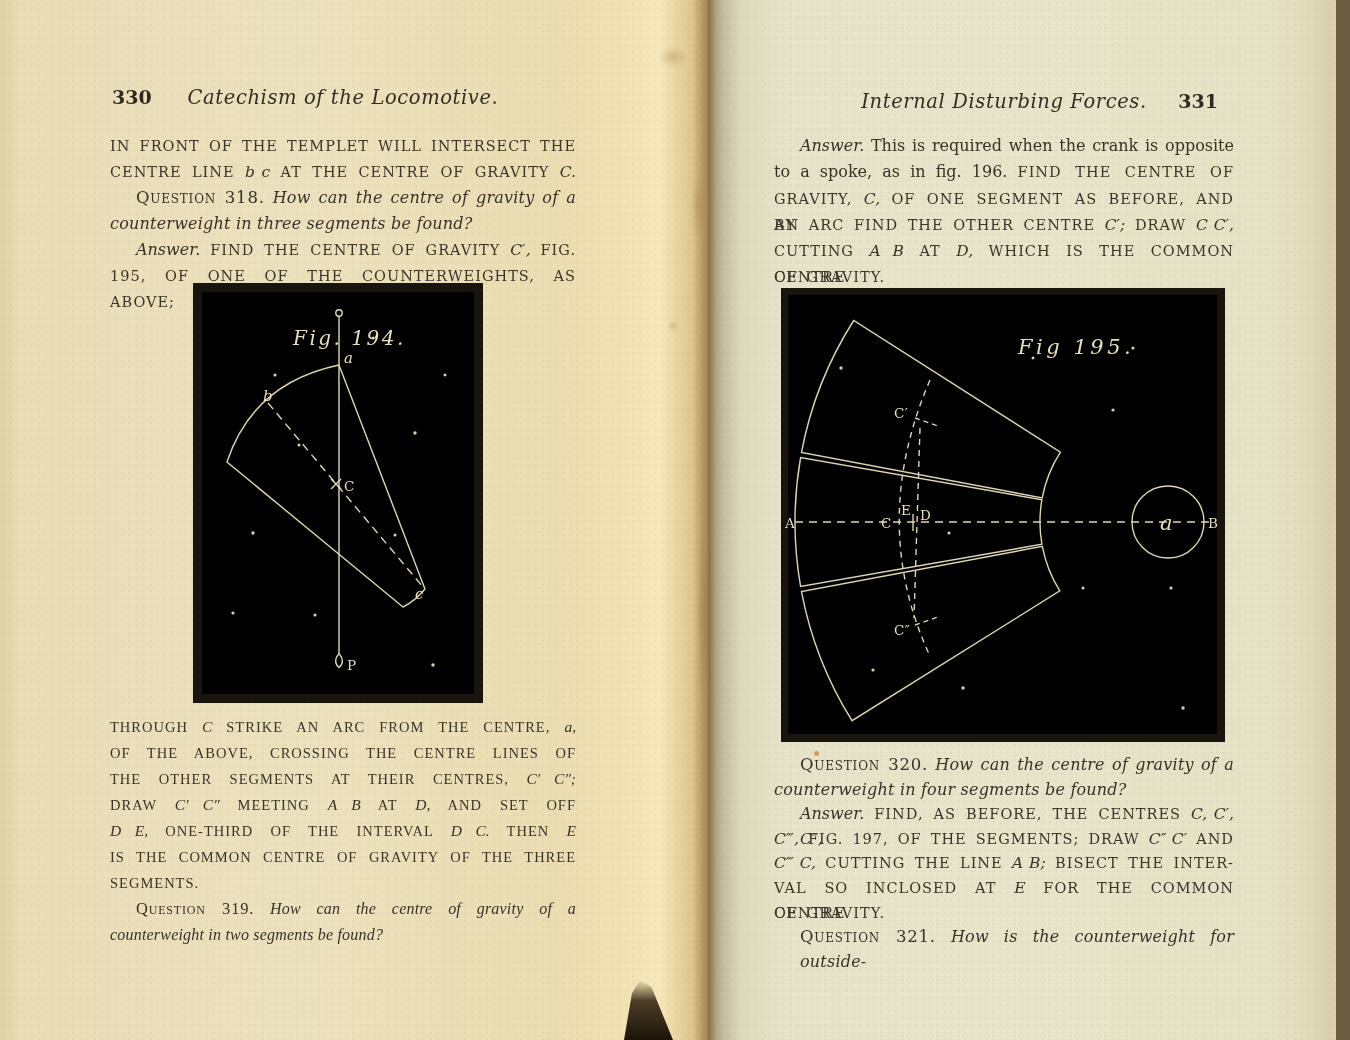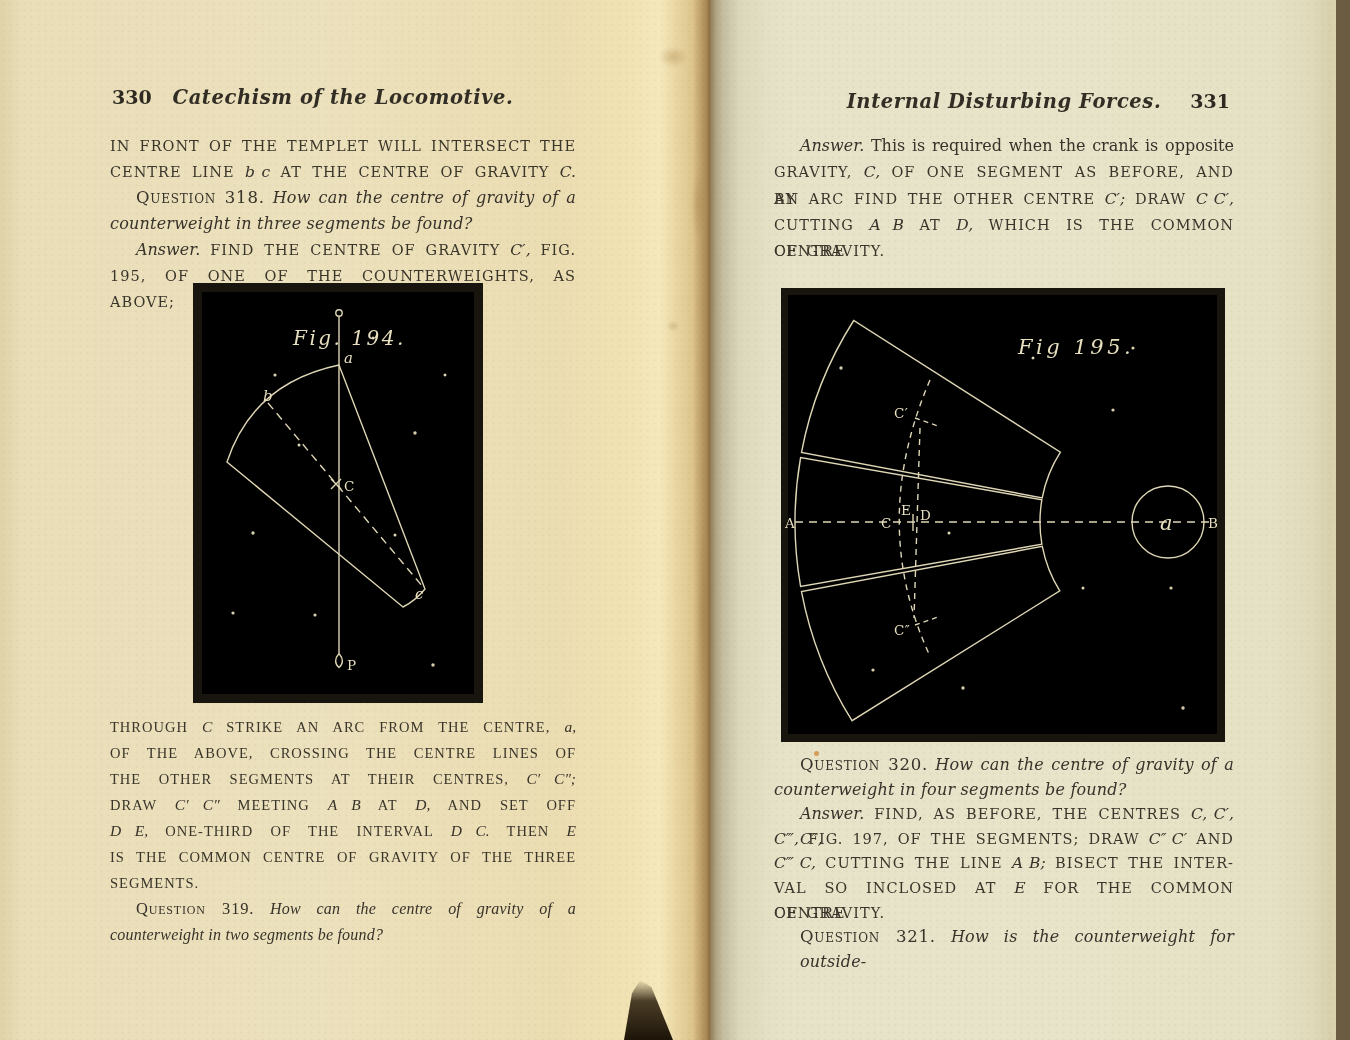--- a/index.html
+++ b/index.html
@@ -21,24 +21,24 @@
   .stain{position:absolute;border-radius:50%;pointer-events:none;}
   .s1{left:658px;top:46px;width:30px;height:22px;background:radial-gradient(rgba(150,108,45,.30),rgba(150,108,45,0) 70%);}
   .s2{left:690px;top:170px;width:16px;height:70px;background:radial-gradient(rgba(140,100,45,.20),rgba(140,100,45,0) 70%);}
   .s3{left:697px;top:520px;width:12px;height:190px;background:radial-gradient(rgba(125,90,40,.18),rgba(125,90,40,0) 70%);}
   .s4{left:814px;top:751px;width:5px;height:5px;background:rgba(205,120,30,.65);}
   .s5{left:666px;top:320px;width:14px;height:12px;background:radial-gradient(rgba(130,95,45,.22),rgba(130,95,45,0) 70%);}
 
   .hdr{position:absolute;height:28px;}
   .hdr-left{left:110px;top:86px;width:466px;}
   .hdr-right{left:774px;top:90px;width:460px;}
-  .runhead{display:block;text-align:center;font-style:italic;font-size:19.5px;letter-spacing:.6px;color:#332e25;font-weight:bold;}
+  .runhead{display:block;text-align:center;font-style:italic;font-size:19.5px;letter-spacing:.6px;color:#332e25;}
   .pageno{position:absolute;top:0;font-size:19px;font-weight:bold;color:#2e2a21;}
   .pn-left{left:2px;}
-  .pn-right{right:4px;}
+  .pn-right{right:16px;}
 
   .tb{position:absolute;}
   .tb .ln{height:var(--lh,26px);line-height:var(--lh,26px);white-space:nowrap;}
   .tb .ln.just{white-space:normal;text-align:justify;text-align-last:justify;}
   .tb .ln.ind{padding-left:26px;}
   .tb-lt{left:110px;top:133px;width:466px;--lh:26px;}
   .tb-lb{left:110px;top:714px;width:466px;font-family:Liberation Serif, serif;--lh:26px;}
   .tb-rt{left:774px;top:133px;width:460px;--lh:26.3px;}
   .tb-rb{left:774px;top:753px;width:460px;--lh:24.6px;}
 
@@ -97,20 +97,21 @@
       <div class="ln just"><span class="s-sc">THE OTHER SEGMENTS AT THEIR CENTRES, </span><span class="s-iv">C′ C″;</span></div>
       <div class="ln just"><span class="s-sc">DRAW </span><span class="s-iv">C′ C″</span><span class="s-sc"> MEETING </span><span class="s-iv">A B</span><span class="s-sc"> AT </span><span class="s-iv">D,</span><span class="s-sc"> AND SET OFF</span></div>
       <div class="ln just"><span class="s-iv">D E,</span><span class="s-sc"> ONE-THIRD OF THE INTERVAL </span><span class="s-iv">D C.</span><span class="s-sc"> THEN </span><span class="s-iv">E</span></div>
       <div class="ln just"><span class="s-sc">IS THE COMMON CENTRE OF GRAVITY OF THE THREE</span></div>
       <div class="ln"><span class="s-sc">SEGMENTS.</span></div>
       <div class="ln just ind"><span class="s-q">Question 319.</span><span class="s-it"> How can the centre of gravity of a</span></div>
       <div class="ln"><span class="s-it">counterweight in two segments be found?</span></div>
     </div>
   <div class="tb tb-rt">
       <div class="ln just ind"><span class="s-ita">Answer.</span><span class="s-rm"> This is required when the crank is opposite</span></div>
+      <div class="ln just"><span class="s-rm">to a spoke, as in fig. 196. </span><span class="s-sc"> FIND THE CENTRE OF</span></div>
       <div class="ln just"><span class="s-sc">GRAVITY, </span><span class="s-iv">C,</span><span class="s-sc"> OF ONE SEGMENT AS BEFORE, AND BY</span></div>
       <div class="ln just"><span class="s-sc">AN ARC FIND THE OTHER CENTRE </span><span class="s-iv">C′;</span><span class="s-sc"> DRAW </span><span class="s-iv">C C′,</span></div>
       <div class="ln just"><span class="s-sc">CUTTING </span><span class="s-iv">A B</span><span class="s-sc"> AT </span><span class="s-iv">D,</span><span class="s-sc"> WHICH IS THE COMMON CENTRE</span></div>
       <div class="ln"><span class="s-sc">OF GRAVITY.</span></div>
     </div>
   <div class="tb tb-rb">
       <div class="ln just ind"><span class="s-q">Question 320.</span><span class="s-it"> How can the centre of gravity of a</span></div>
       <div class="ln"><span class="s-it">counterweight in four segments be found?</span></div>
       <div class="ln just ind"><span class="s-ita">Answer.</span><span class="s-sc"> FIND, AS BEFORE, THE CENTRES </span><span class="s-iv">C, C′, C″,</span></div>
       <div class="ln just"><span class="s-iv">C‴,</span><span class="s-sc"> FIG. 197, OF THE SEGMENTS; DRAW </span><span class="s-iv">C″ C′</span><span class="s-sc"> AND</span></div>

